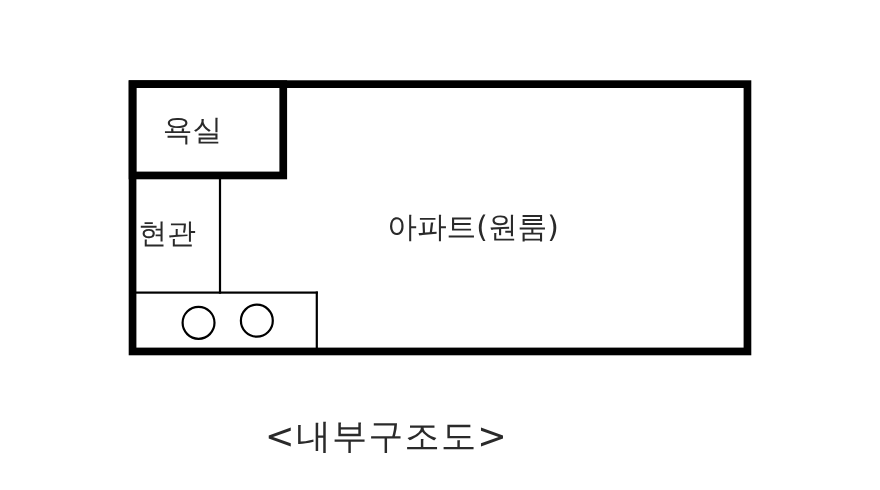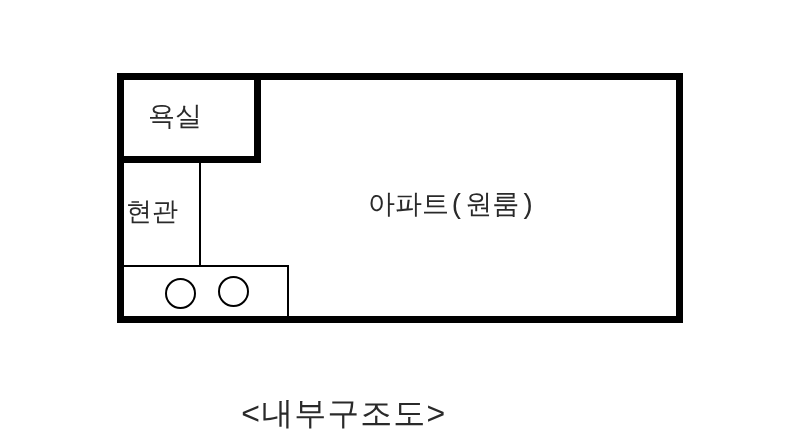--- a/index.html
+++ b/index.html
@@ -6,25 +6,25 @@
   body { width: 800px; height: 445px; position: relative; overflow: hidden;
          font-family: "DejaVu Sans", "Liberation Sans", sans-serif; color: #2a2a2a; }
   .abs { position: absolute; box-sizing: border-box; }
   .outer { left: 117px; top: 73px; width: 566px; height: 250px; border: 7px solid #000; }
   .bath { left: 117px; top: 73px; width: 144px; height: 90px; border: 7px solid #000; }
   .entry-line { left: 199px; top: 162px; width: 2px; height: 105px; background: #000; }
   .shoe { left: 123px; top: 265px; width: 166px; height: 52px; border: 2px solid #000; border-left: none; border-bottom: none; }
   .circle { border: 2px solid #000; border-radius: 50%; }
   .c1 { left: 165px; top: 278px; width: 31px; height: 31px; }
   .c2 { left: 218px; top: 276px; width: 31px; height: 31px; }
-  .label { font-size: 27px; line-height: 1; white-space: nowrap; font-family: Liberation Mono, monospace; }
+  .label { font-size: 27px; line-height: 1; white-space: nowrap; }
   .bath-label { left: 148px; top: 105px; }
   .entry-label { left: 126px; top: 200px; font-size: 26px; text-align: right; }
-  .room-label { left: 368px; top: 193px; font-size: 27px; text-align: center; }
-  .caption { left: 241px; top: 400px; font-size: 32px; letter-spacing: 1px; }
+  .room-label { left: 352px; top: 193px; font-size: 27px; text-align: center; }
+  .caption { left: 241px; top: 380px; font-size: 32px; letter-spacing: 1px; }
 </style>
 </head>
 <body>
 
 <div class="abs outer"></div>
 <div class="abs bath"></div>
 <div class="abs entry-line"></div>
 <div class="abs shoe"></div>
 <div class="abs circle c1"></div>
 <div class="abs circle c2"></div>

